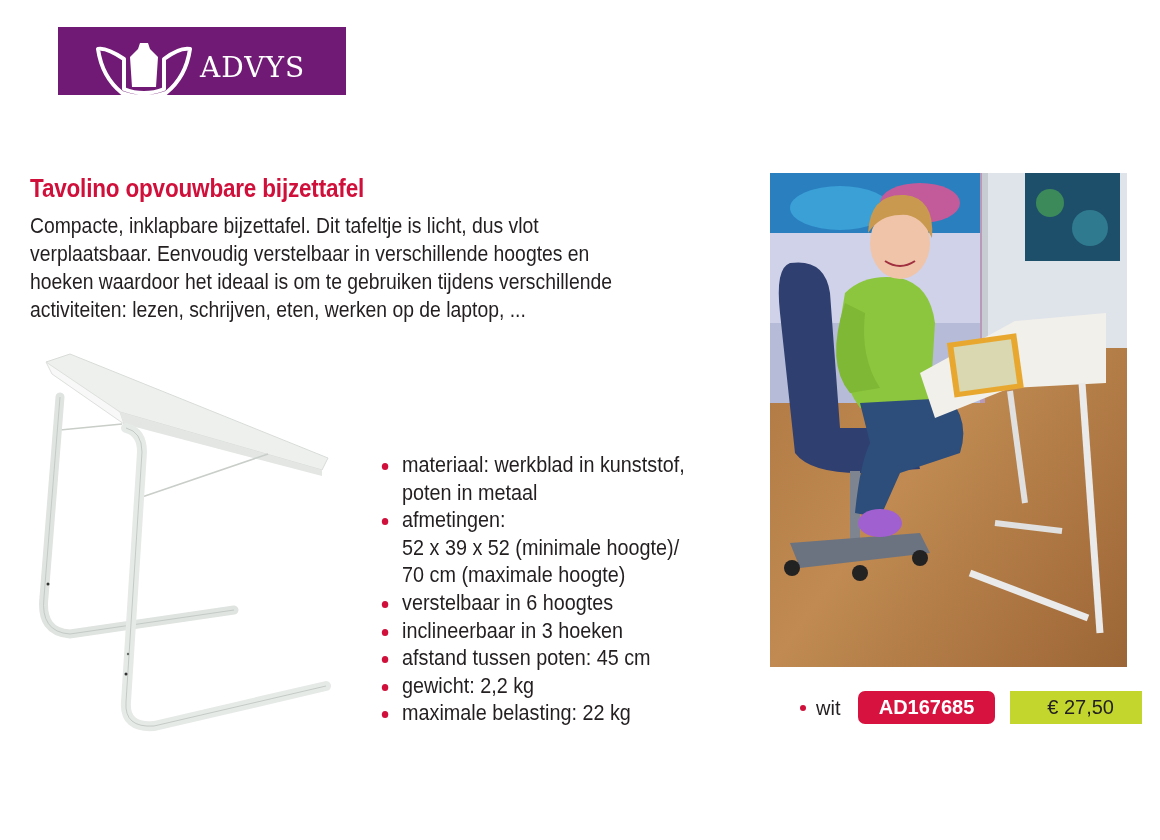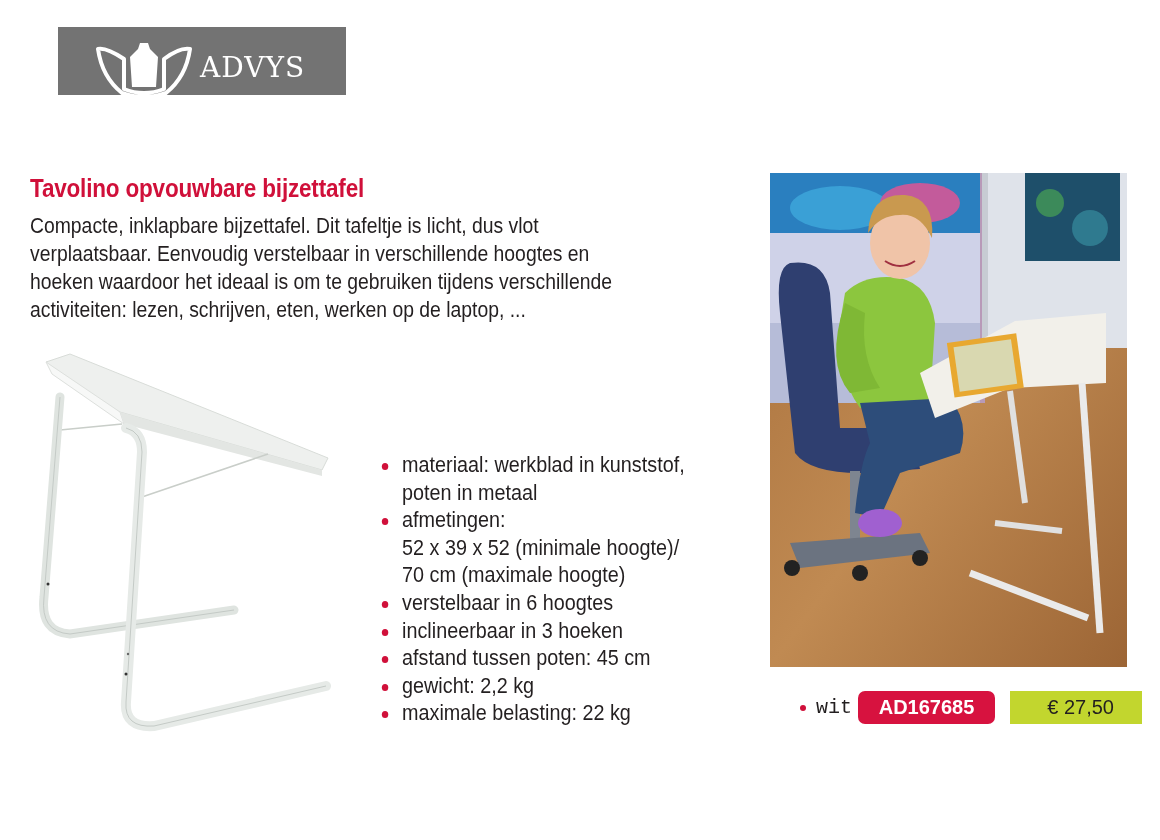--- a/index.html
+++ b/index.html
@@ -4,21 +4,21 @@
   <style>
     html, body { margin: 0; padding: 0; }
     body {
       width: 1160px; height: 840px; position: relative; overflow: hidden;
       background: #ffffff;
       font-family: "DejaVu Sans Condensed", "DejaVu Sans", "Liberation Sans", sans-serif;
       color: #231f20;
     }
     .logo {
       position: absolute; left: 58px; top: 27px; width: 288px; height: 68px;
-      background: #737373;
+      background: #701a75;
     }
     .logo svg { position: absolute; left: 36px; top: 10px; }
     .logo-text {
       position: absolute; left: 142px; top: 26px;
       font-family: "DejaVu Serif", "Liberation Serif", serif;
       font-size: 28px; color: #ffffff; letter-spacing: 1px; line-height: 30px;
     }
     .title {
       position: absolute; left: 30px; top: 173px;
       font-family: "Liberation Sans", sans-serif; font-weight: bold;
@@ -43,21 +43,21 @@
     .specs li::before {
       content: ""; position: absolute; left: 2px; top: 11px;
       width: 7px; height: 7px; border-radius: 50%; background: #d0103a;
     }
     .photo {
       position: absolute; left: 770px; top: 173px; width: 357px; height: 494px;
       overflow: hidden; background: #b07a44;
     }
     .variant {
       position: absolute; left: 800px; top: 696px;
-      font-family: Liberation Mono, monospace; font-size: 20px; line-height: 24px;
+      font-family: Liberation Sans, sans-serif; font-size: 20px; line-height: 24px;
       color: #231f20; padding-left: 16px;
     }
     .variant::before {
       content: ""; position: absolute; left: 0; top: 9px;
       width: 6px; height: 6px; border-radius: 50%; background: #d0103a;
     }
     .code-badge {
       position: absolute; left: 858px; top: 691px; width: 137px; height: 33px;
       background: #d7123f; color: #ffffff;
       font-family: "Liberation Sans", sans-serif; font-weight: bold; font-size: 20px;

